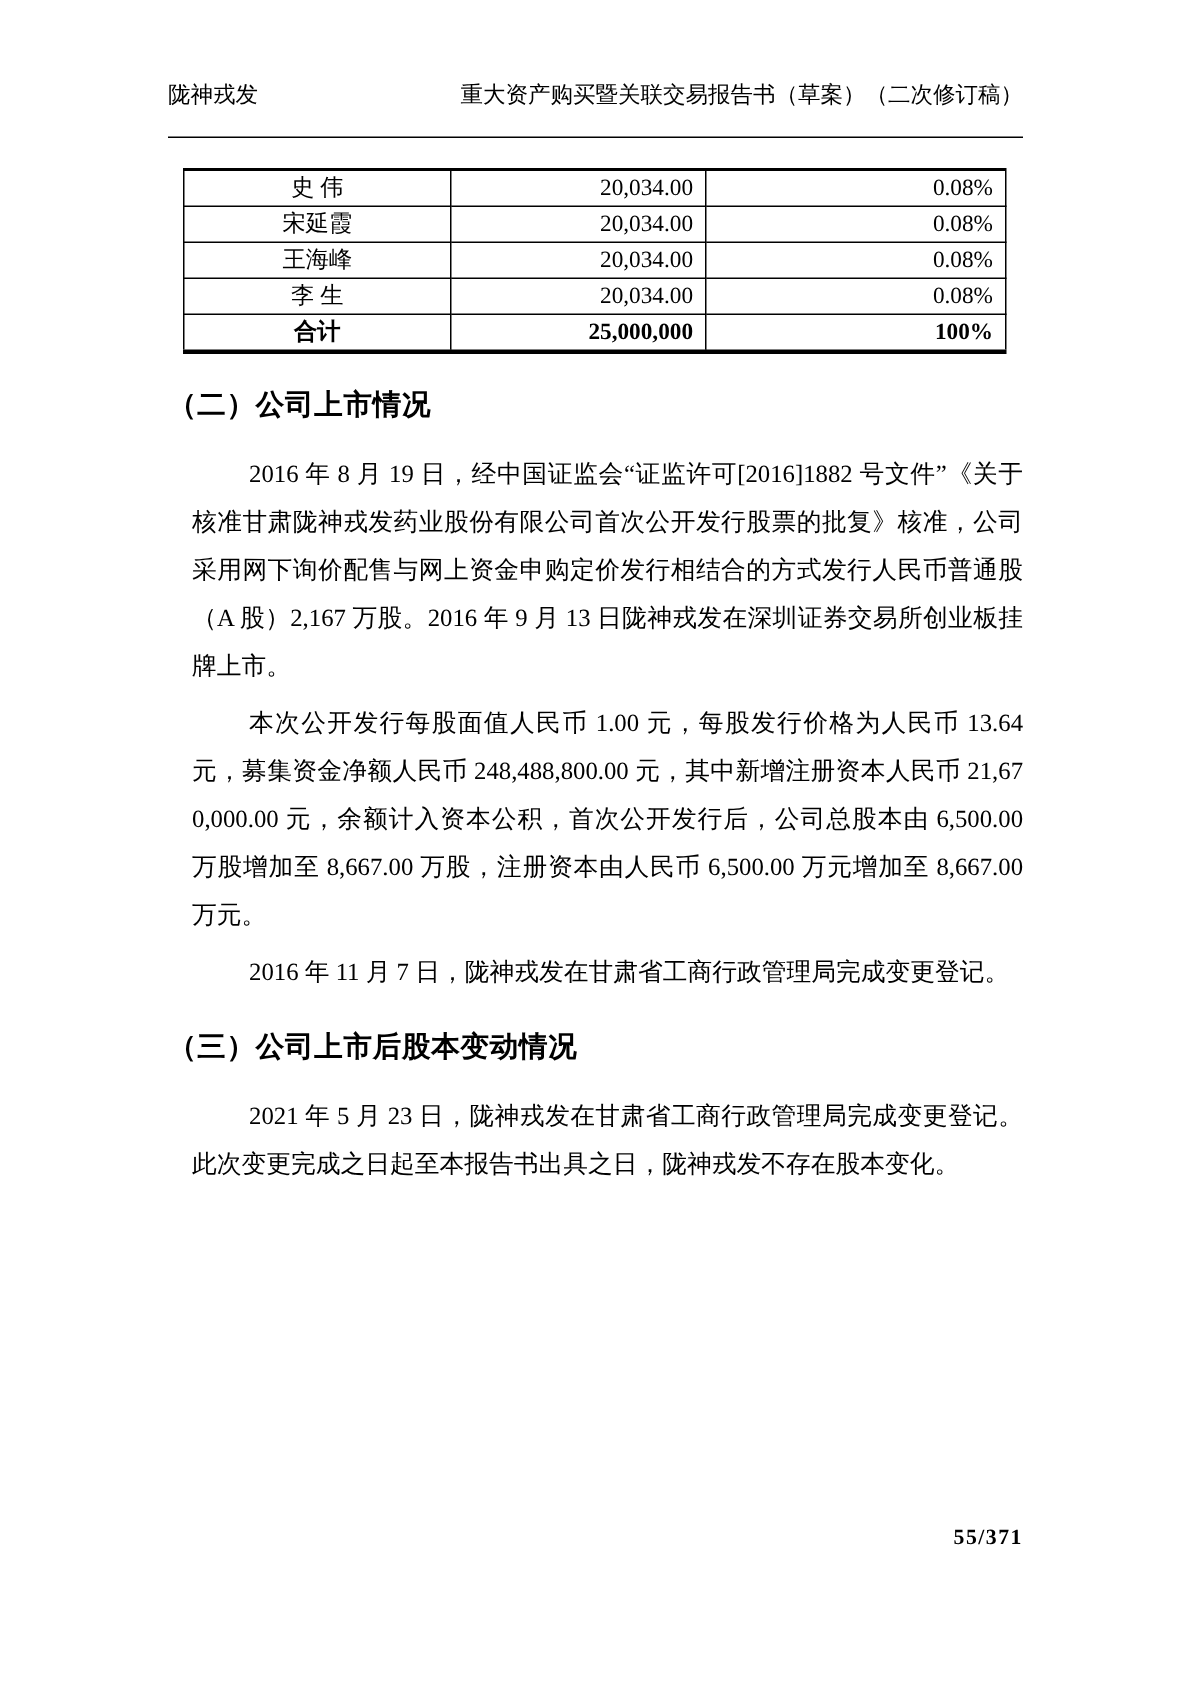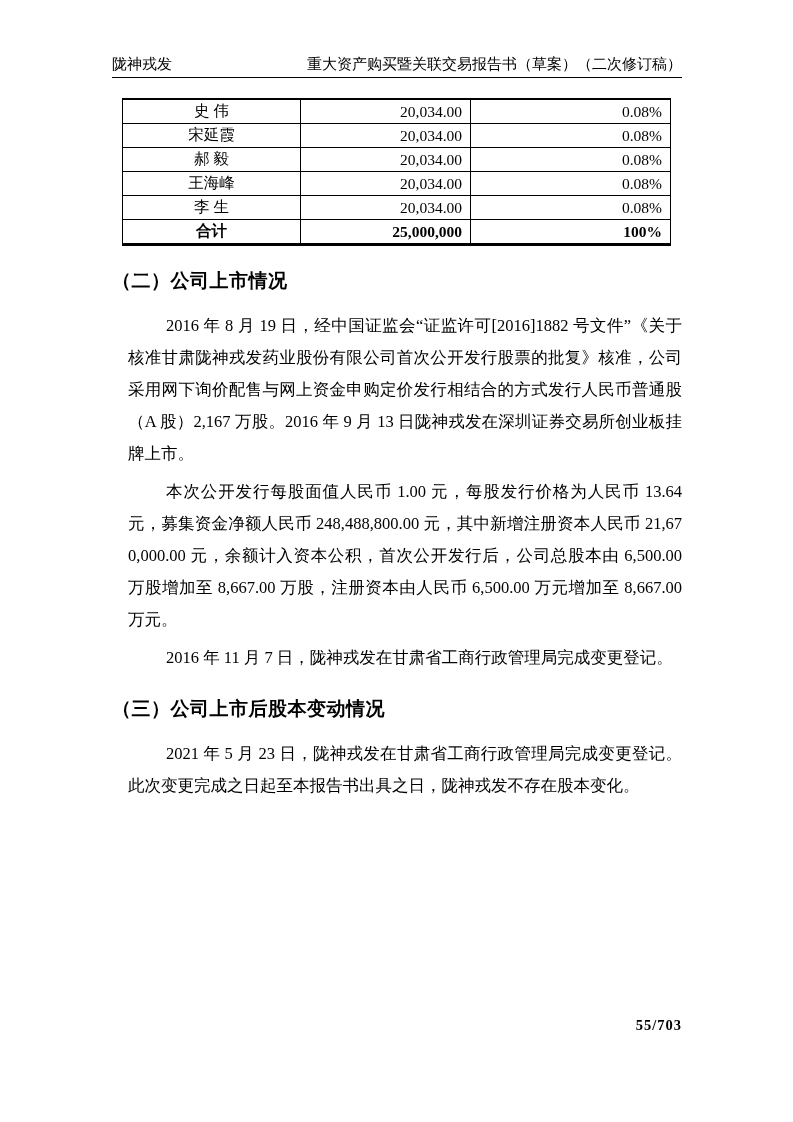--- a/index.html
+++ b/index.html
@@ -8,21 +8,21 @@
     background:#ffffff; color:#000;
     font-family:"Liberation Serif","DejaVu Serif",serif;
     position:relative; overflow:hidden;
   }
   .page { padding:0 111px 0 112px; }
 
   .doc-header {
     margin-top:54px;
     display:flex; justify-content:space-between; align-items:flex-end;
     font-size:15px; line-height:20px;
-    padding-bottom:3px;
+    padding-bottom:17px;
     border-bottom:1.5px solid #000;
   }
 
   table.holders {
     margin:20px 0 0 10px;
     width:548px; table-layout:fixed;
     border-collapse:collapse;
     font-size:15.5px;
     border-top:2.5px solid #000;
     border-bottom:3px solid #000;
@@ -77,25 +77,20 @@
         <td class="c-name">史 伟</td>
         <td class="c-amount">20,034.00</td>
         <td class="c-pct">0.08%</td>
       </tr>
       <tr>
         <td class="c-name">宋延霞</td>
         <td class="c-amount">20,034.00</td>
         <td class="c-pct">0.08%</td>
       </tr>
       <tr>
-        <td class="c-name">郝 毅</td>
-        <td class="c-amount">20,034.00</td>
-        <td class="c-pct">0.08%</td>
-      </tr>
-      <tr>
         <td class="c-name">王海峰</td>
         <td class="c-amount">20,034.00</td>
         <td class="c-pct">0.08%</td>
       </tr>
       <tr>
         <td class="c-name">李 生</td>
         <td class="c-amount">20,034.00</td>
         <td class="c-pct">0.08%</td>
       </tr>
       <tr class="total">
@@ -114,13 +109,13 @@
   </div>
 
   <div>
     <h2 class="sec-heading">（三）公司上市后股本变动情况</h2>
     <p class="body-par">2021 年 5 月 23 日，陇神戎发在甘肃省工商行政管理局完成变更登记。此次变更完成之日起至本报告书出具之日，陇神戎发不存在股本变化。</p>
   </div>
 
 
 </div>
 
-<div class="page-footer">55/703</div>
+<div class="page-footer">55/371</div>
 
 </body></html>

